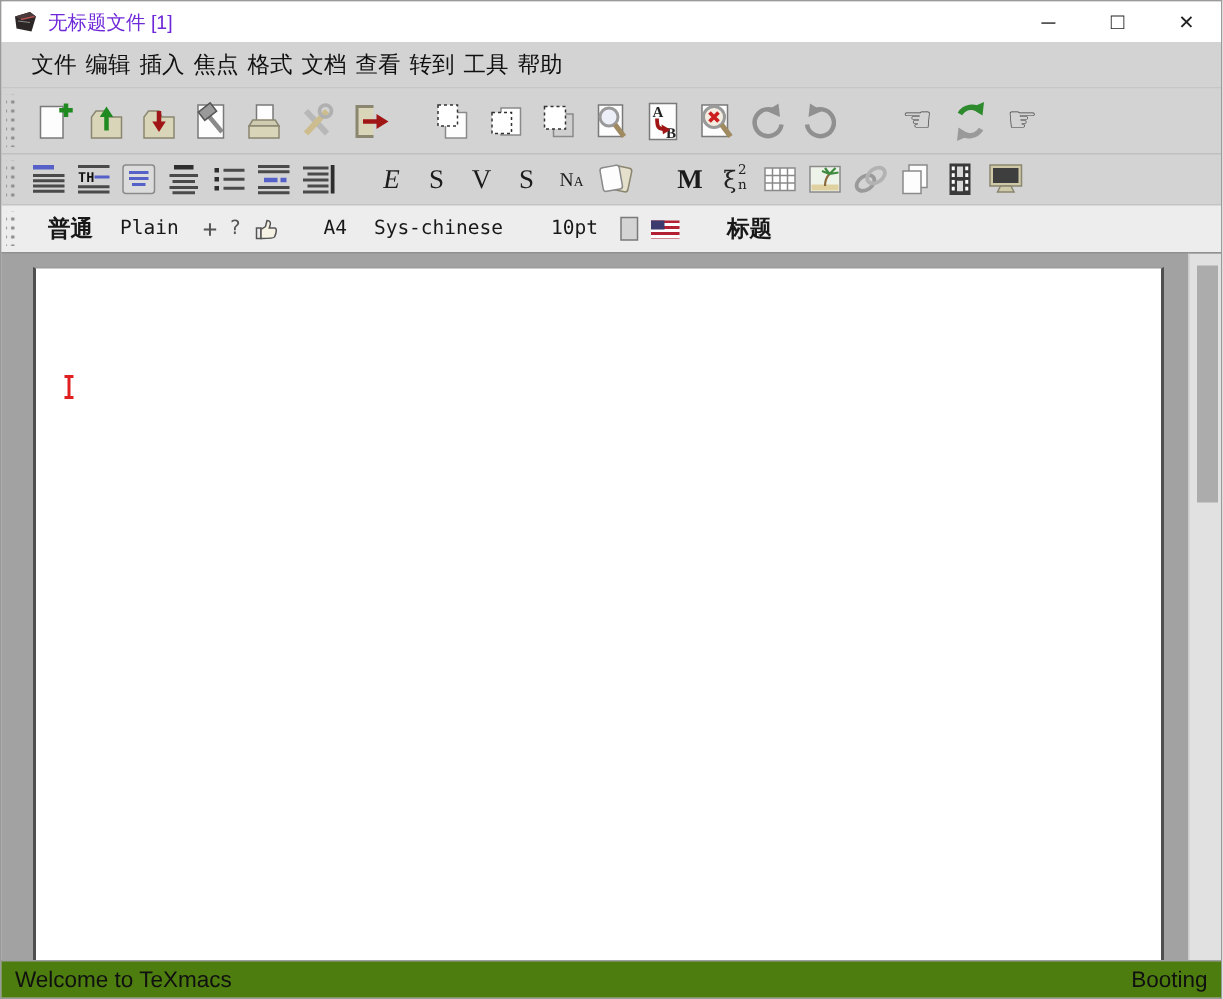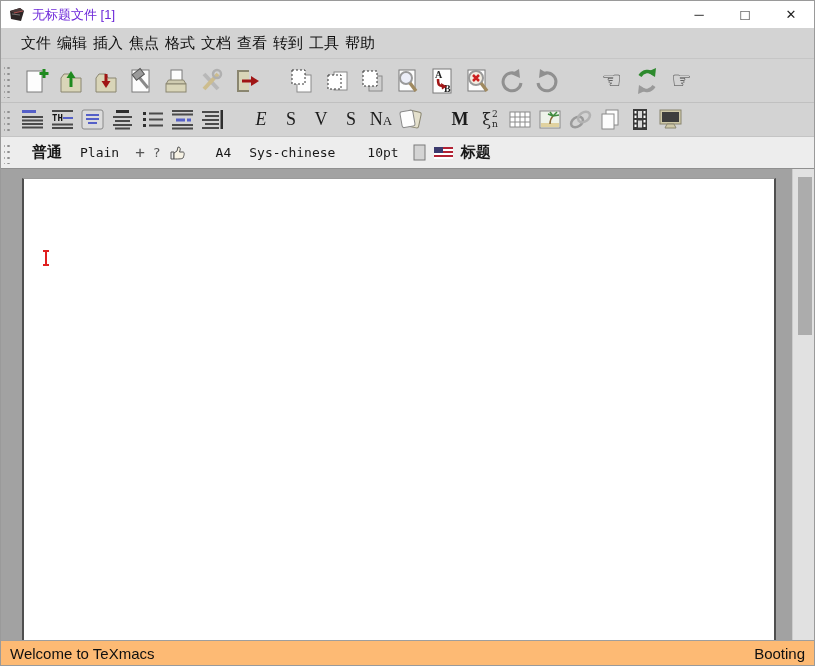--- a/index.html
+++ b/index.html
@@ -32,21 +32,21 @@
           background-image:radial-gradient(circle, #8f8f8f 1px, transparent 1.4px);
           background-size:5px 6px; background-position:2px 2px; }
   .tbtn { background:transparent; border:none; display:flex; align-items:center; justify-content:center;
           width:29px; height:36px; }
   .tb2 .tbtn { width:26px; height:28px; }
   .tgap { width:15px; flex:none; }
   .tgap2 { width:24px; flex:none; }
   .hand { font-family:"DejaVu Sans", sans-serif; font-size:23px; color:#3d3d3d; line-height:1; }
   .lbtn { font-family:"Liberation Serif", serif; font-size:18px; color:#1b1b1b; }
   .lbtn.it { font-style:italic; }
-  .lbtn.sc { font-variant:small-caps; font-size:18px; }
+  .lbtn.sc { font-variant:small-caps; font-size:13px; }
   .lbtn.bold { font-weight:bold; }
   .xi { display:flex; align-items:center; font-family:"DejaVu Serif", serif; font-size:16px; color:#222; }
   .xi .ss { display:flex; flex-direction:column; font-size:9px; line-height:1.05; margin-left:1px; }
 
   
   .mbtn { background:transparent; border:none; font-family:"DejaVu Sans Mono", monospace;
           font-size:13px; color:#181818; display:flex; align-items:center; gap:4px; }
   .mbtn.cjk { font-size:15px;font-weight:bold; }
   .flag { width:19px; height:12px; position:relative; flex:none;
           background:repeating-linear-gradient(180deg,#b22234 0 2px,#ffffff 2px 4px); }
@@ -58,21 +58,21 @@
           border-left:2px solid #4f4f4f; border-right:2px solid #4f4f4f; border-top:1px solid #9b9b9b; }
   .caret { position:absolute; left:18px; top:71px; width:8px; height:16px; }
   .caret .mid { position:absolute; left:3px; top:0; width:2px; height:16px; background:#e02020; }
   .caret .cap { position:absolute; left:1px; width:6px; height:2px; background:#e02020; }
   .caret .cap.t { top:0; } .caret .cap.b { bottom:0; }
   .scrollbar { position:absolute; right:0; top:0; bottom:0; width:22px; background:#e1e1e1;
                border-left:1px solid #cccccc; }
   .thumb { position:absolute; top:8px; right:2px; width:14px; height:158px; background:#acacac; }
 
   
-  .statusbar { height:25px; flex:none; background:#fdba74; border-top:1px solid #9e9e9e;
+  .statusbar { height:25px; flex:none; background:#4d7c0f; border-top:1px solid #9e9e9e;
                display:flex; align-items:center; justify-content:space-between; padding:0 9px;
                font-size:15px; color:#101010; }
 </style>
 </head>
 <body>
 
 <div class="window">
 
   <div class="titlebar">
     <svg class="app-icon" viewBox="0 0 16 15">
@@ -404,21 +404,21 @@
     <button class="mbtn" style="margin-left:10px;">Sys-chinese</button>
     <button class="mbtn" style="margin-left:24px;">10pt</button>
     <button class="mbtn" style="margin-left:6px;">
       <svg width="13" height="17">
         <rect x="1" y="1" width="11" height="15" fill="#d4d4d4" stroke="#7a7a7a"></rect>
       </svg>
     </button>
     <button class="mbtn">
       <span class="flag"></span>
     </button>
-    <button class="mbtn cjk" style="">标题</button>
+    <button class="mbtn cjk" style="margin-left:24px;">标题</button>
   </div>
 
   <div class="canvas">
     <div class="page">
       <div class="caret">
         <div class="cap t"></div>
           <div class="mid"></div>
           <div class="cap b"></div>
       </div>
     </div>

